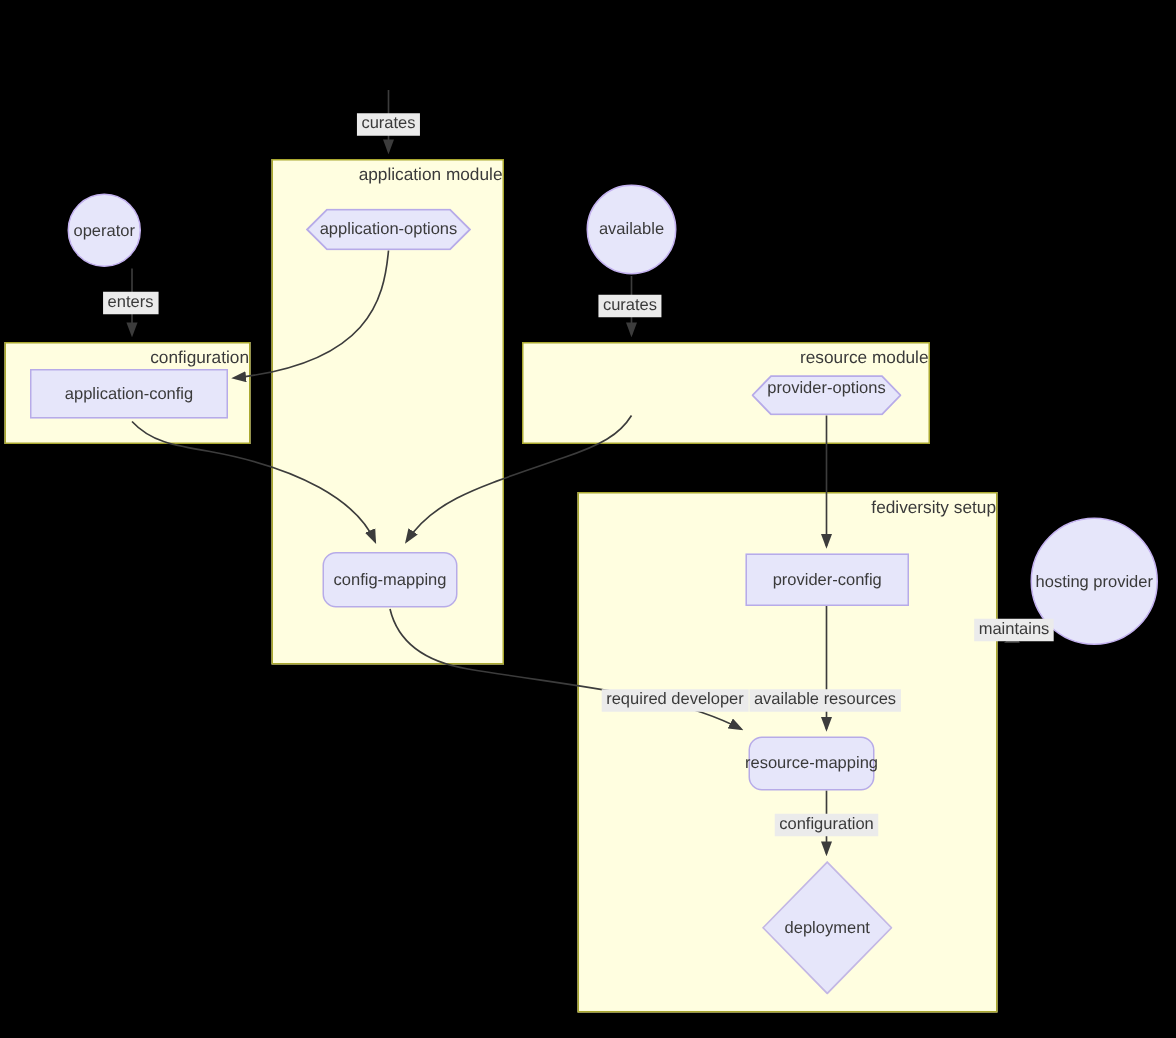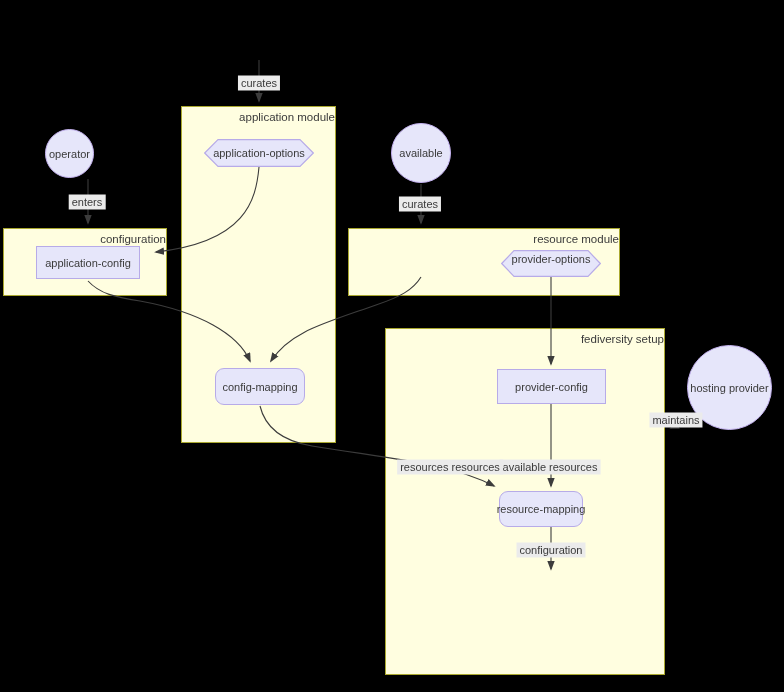--- a/index.html
+++ b/index.html
@@ -86,36 +86,42 @@
     </svg>
     <span class="nlabel">application-options</span>
   </div>
   <div class="node" style="left:501px;top:250px;width:100px;height:17px">
     <svg class="shape-svg" width="100" height="27" viewBox="0 0 100 27">
       <polygon points="13,0.7 87,0.7 99.3,13.5 87,26.3 13,26.3 0.7,13.5" fill="#e6e6fa" stroke="#b7abe8" stroke-width="1.2"></polygon>
     </svg>
     <span class="nlabel">provider-options</span>
   </div>
 
-  <div class="node box" style="left:36px;top:246px;width:104px;height:33px">
+  <div class="node box" style="left:20px;top:246px;width:132px;height:33px">
     <span class="nlabel">application-config</span>
   </div>
   <div class="node rounded" style="left:215px;top:368px;width:90px;height:37px">
     <span class="nlabel">config-mapping</span>
   </div>
 
   <div class="node box" style="left:497px;top:369px;width:109px;height:35px">
     <span class="nlabel">provider-config</span>
   </div>
   <div class="node rounded" style="left:499px;top:491px;width:84px;height:36px">
     <span class="nlabel">resource-mapping</span>
   </div>
 
+  <div class="node" style="left:508px;top:574px;width:87px;height:89px">
+    <svg class="shape-svg" width="87" height="89" viewBox="0 0 87 89">
+      <polygon points="43.5,0.7 86.3,44.5 43.5,88.3 0.7,44.5" fill="#e6e6fa" stroke="#c3b7e4" stroke-width="1.1"></polygon>
+    </svg>
+    <span class="nlabel">deployment</span>
+  </div>
 
   <div class="edge-label" style="left:259px;top:83px">curates</div>
   <div class="edge-label" style="left:87px;top:202px">enters</div>
   <div class="edge-label" style="left:420px;top:204px">curates</div>
   <div class="edge-label" style="left:676px;top:420px">maintains</div>
   <div class="edge-label" style="left:550px;top:467px">available resources</div>
-  <div class="edge-label" style="left:450px;top:467px">resources resources</div>
+  <div class="edge-label" style="left:450px;top:467px">required developer</div>
   <div class="edge-label" style="left:551px;top:550px">configuration</div>
 
 </div>
 
 </body></html>

